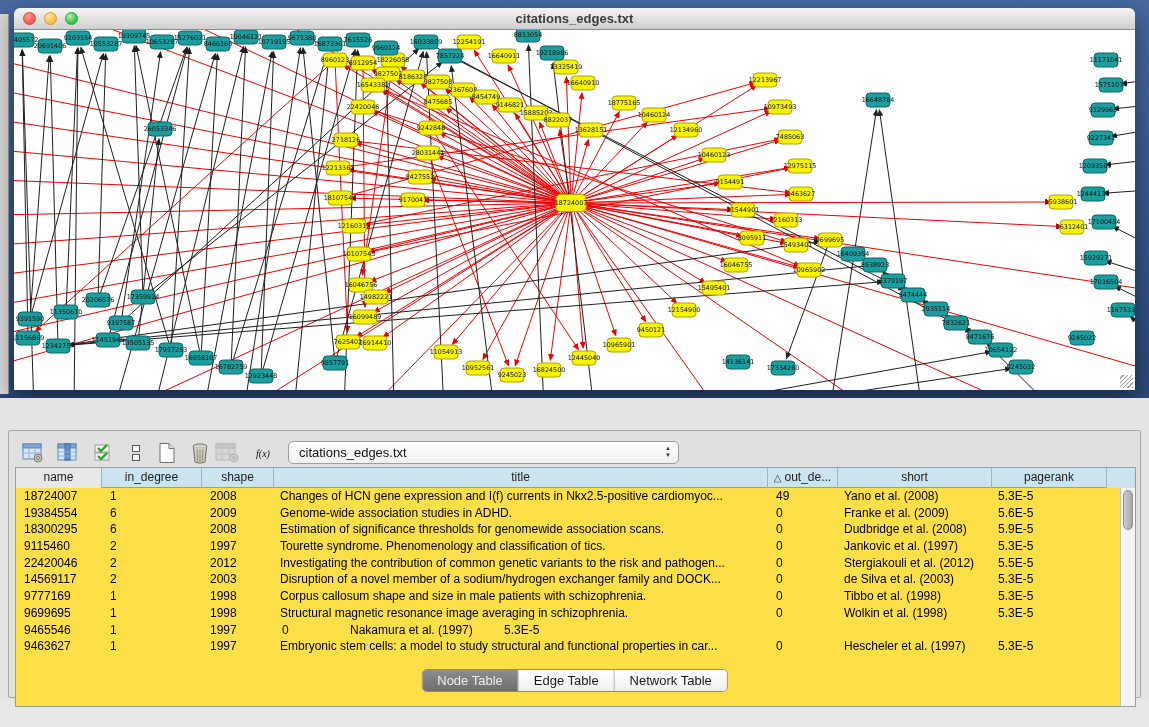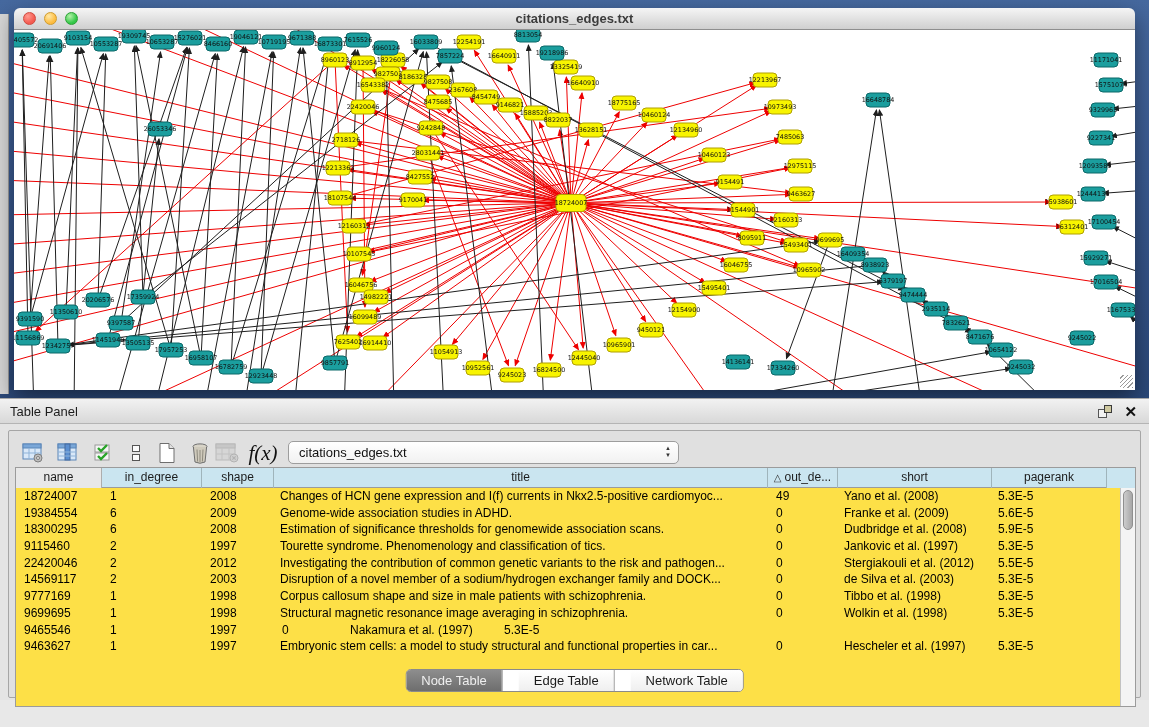--- a/index.html
+++ b/index.html
@@ -38,21 +38,21 @@
   .panel-title { position:absolute; left:10px; top:0; line-height:25px; font-size:13px; color:#1d1d1d; }
   .float-btn { position:absolute; right:36px; top:5px; width:16px; height:16px; cursor:default; }
   .close-btn { position:absolute; right:12px; top:3px; font-size:15px; font-weight:bold; color:#111; line-height:20px; }
   .panel-inner { position:absolute; left:8px; top:32px; width:1133px; height:268px;
     background:#e0e0e0; border:1px solid #a6a6a6; border-radius:2px; }
 
   
   .toolbar { position:absolute; left:0; top:0; width:100%; height:42px; }
   .tool-btn { position:absolute; top:8px; width:28px; height:28px;
     display:flex; align-items:center; justify-content:center; }
-  .fx-label { font-size:21px; font-style:italic; font-family:"Liberation Serif", serif; color:#111; }
+  .fx-label { font-size:10px; font-style:italic; font-family:"Liberation Serif", serif; color:#111; }
   .net-select { position:absolute; left:279px; top:10px; width:391px; height:23px;
     background:linear-gradient(180deg,#ffffff,#f1f1f1);
     border:1px solid #9d9d9d; border-radius:5px;
     font-size:13px; color:#111; line-height:21px; padding-left:10px; }
   .net-select .arrows { position:absolute; right:7px; top:3px; display:flex;
     flex-direction:column; font-size:6px; line-height:7px; color:#333; }
 
   
   .grid { position:absolute; left:6px; top:36px; width:1121px; height:240px;
     background:#fde047; border:1px solid #9b9b9b; overflow:hidden; }
@@ -71,21 +71,21 @@
   .tcell.c-title,.tcell.c-short { padding-left:6px; }
   .tcell.c-page { padding-left:6px; }
   .vscroll { position:absolute; right:0; top:20px; bottom:0; width:15px;
     background:#f4f4f4; border-left:1px solid #c2c2c2; }
   .vthumb { position:absolute; left:2px; top:2px; width:10px; height:40px;
     background:linear-gradient(90deg,#cdcdcd,#a7a7a7); border:1px solid #8f8f8f; border-radius:6px; }
 
   
   .tabbar { position:absolute; left:50%; transform:translateX(-50%); bottom:5px;
     display:flex; height:23px; border:1px solid #8a8a8a; border-radius:5px;
-    overflow:hidden; background:#fff;gap:16px; }
+    overflow:hidden; background:#fff; }
   .tab { padding:0 15px; line-height:21px; font-size:13px; color:#1a1a1a;
     background:linear-gradient(180deg,#ffffff,#efefef); border-right:1px solid #a0a0a0; }
   .tab:last-child { border-right:none; }
   .tab.selected { background:linear-gradient(180deg,#8d8d8d,#6e6e6e); color:#efefef; }
 
   
   .status-bar { position:absolute; left:0; top:740px; width:946px; height:27px;
     background:linear-gradient(180deg,#f1f1f1,#dcdcdc); border-top:1px solid #b0b0b0;margin-top:38px; }
   .mem-label { position:absolute; right:42px; top:0; line-height:26px; font-size:12px; color:#1d1d1d; }
   .mem-dot { position:absolute; right:18px; top:6px; width:15px; height:15px; border-radius:50%;
@@ -510,30 +510,20 @@
             <text x="816" y="212.2" text-anchor="middle" font-size="6.4" font-family="&quot;DejaVu Sans&quot;, sans-serif" fill="#101010">9699695</text>
             <rect x="827" y="217" width="24" height="14" rx="4" ry="4" fill="#1b9e9e" stroke="#0b6868" stroke-width="1"></rect>
             <text x="839" y="226.2" text-anchor="middle" font-size="6.4" font-family="&quot;DejaVu Sans&quot;, sans-serif" fill="#101010">16409354</text>
           </svg>
         <div class="resize-grip"></div>
       </div>
     </div>
   </div>
 
   <div class="table-panel">
-    <div class="panel-header">
-      <span class="panel-title">Table Panel</span>
-      <span class="float-btn">
-        <svg width="16" height="16" viewBox="0 0 16 16">
-          <rect x="1.5" y="5.5" width="8" height="8" fill="#f2f2f2" stroke="#555"></rect>
-          <rect x="7.5" y="1.5" width="7" height="7" fill="#cfc9a0" stroke="#3a3a3a"></rect>
-        </svg>
-      </span>
-      <span class="close-btn">✕</span>
-    </div>
 
     <div class="panel-inner">
 
       <div class="toolbar">
         <span class="tool-btn" style="left:10px">
           <svg width="22" height="20" viewBox="0 0 22 20">
             <rect x="1" y="1" width="18" height="15" fill="#d9e8f8" stroke="#5b86b8"></rect>
             <rect x="1" y="1" width="18" height="4" fill="#7aa7d8" stroke="#5b86b8"></rect>
             <line x1="7" y1="5" x2="7" y2="16" stroke="#8fb3d8"></line>
               <line x1="13" y1="5" x2="13" y2="16" stroke="#8fb3d8"></line>

